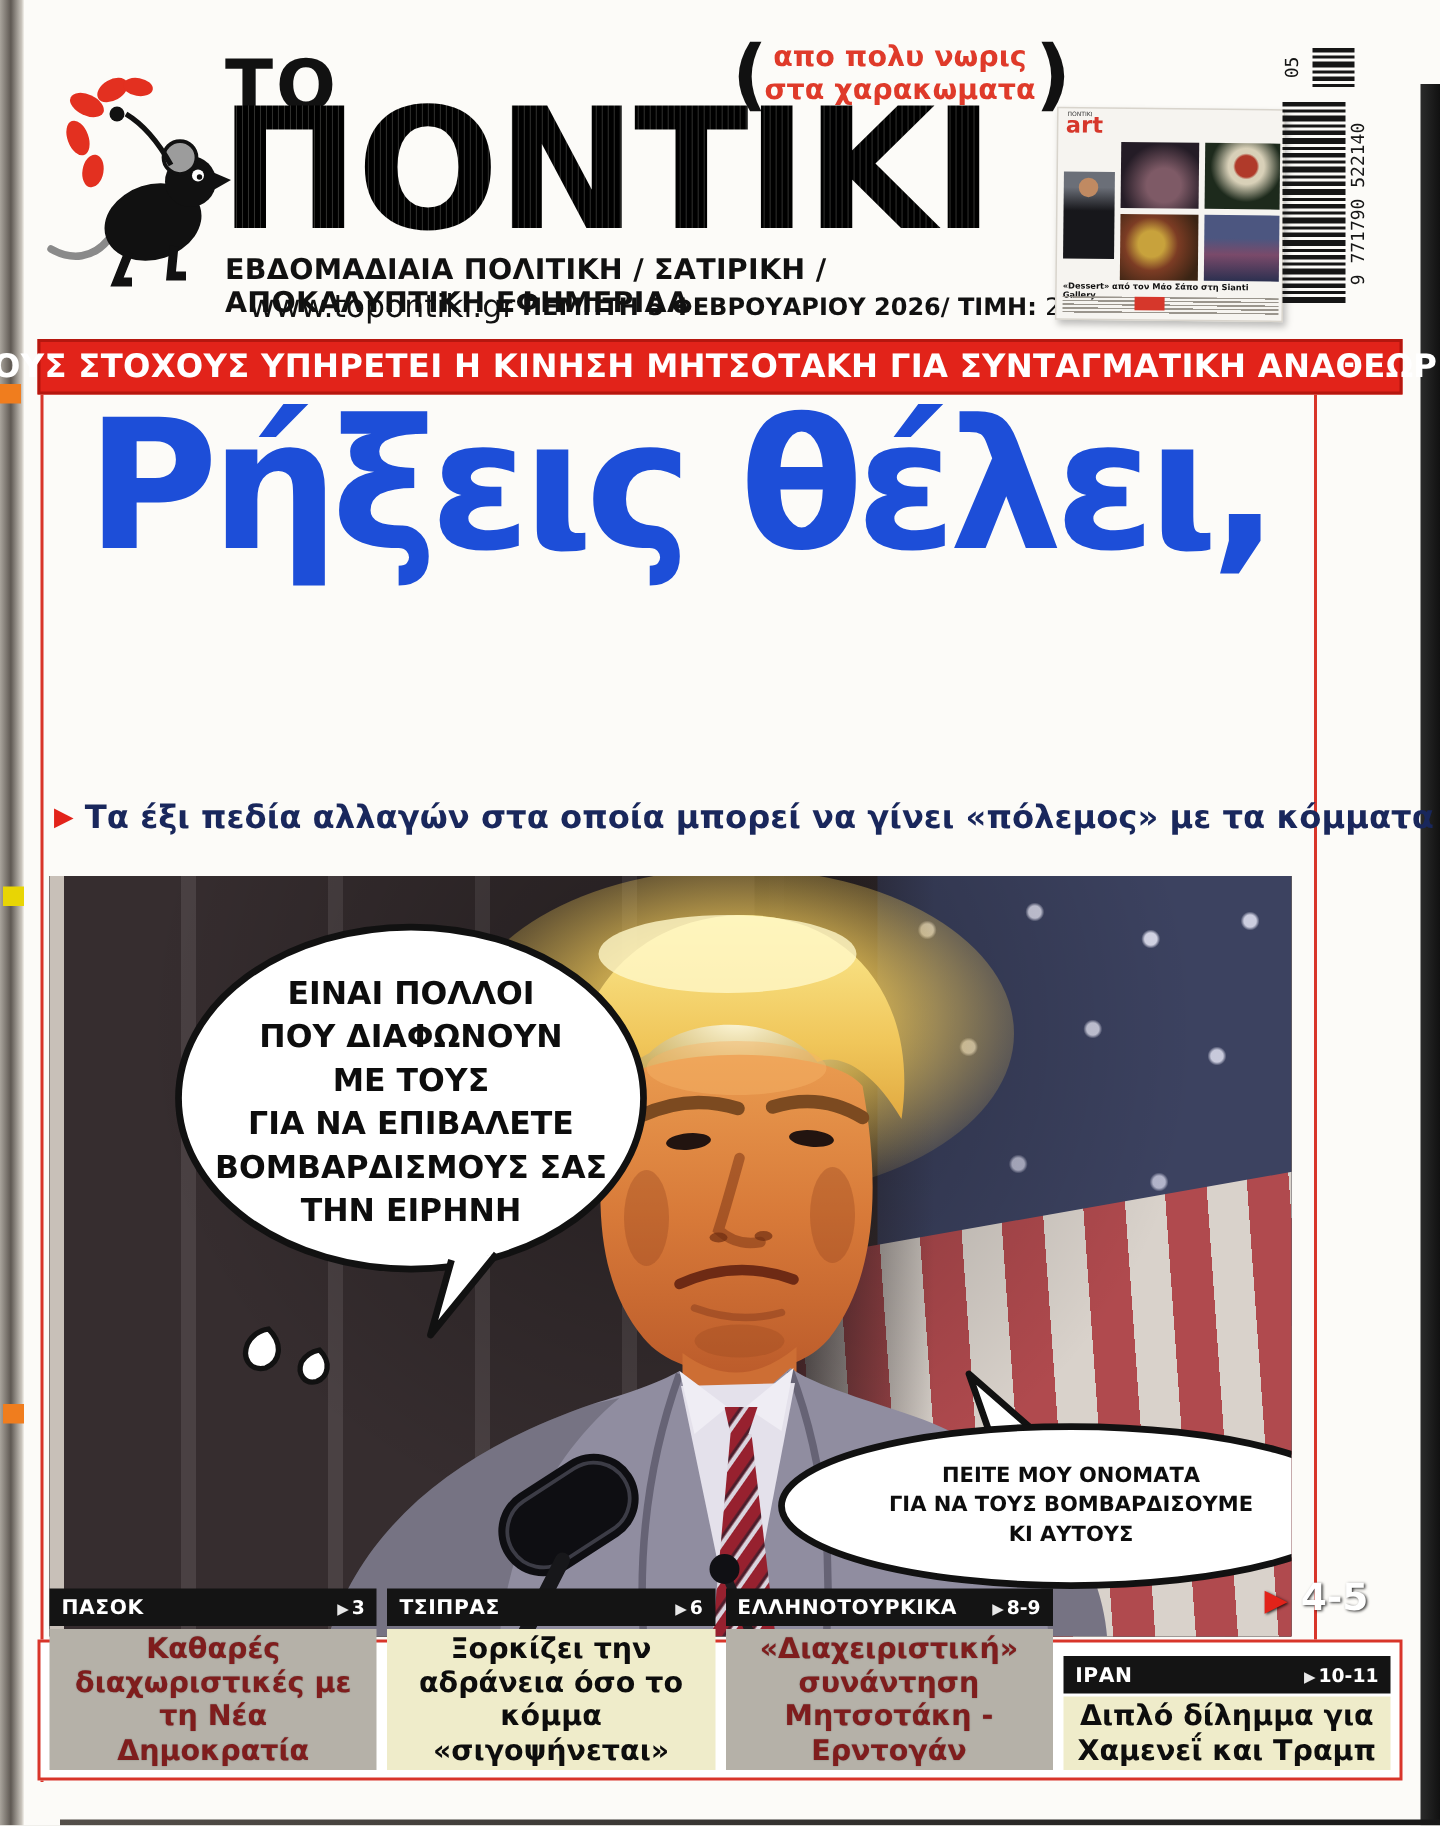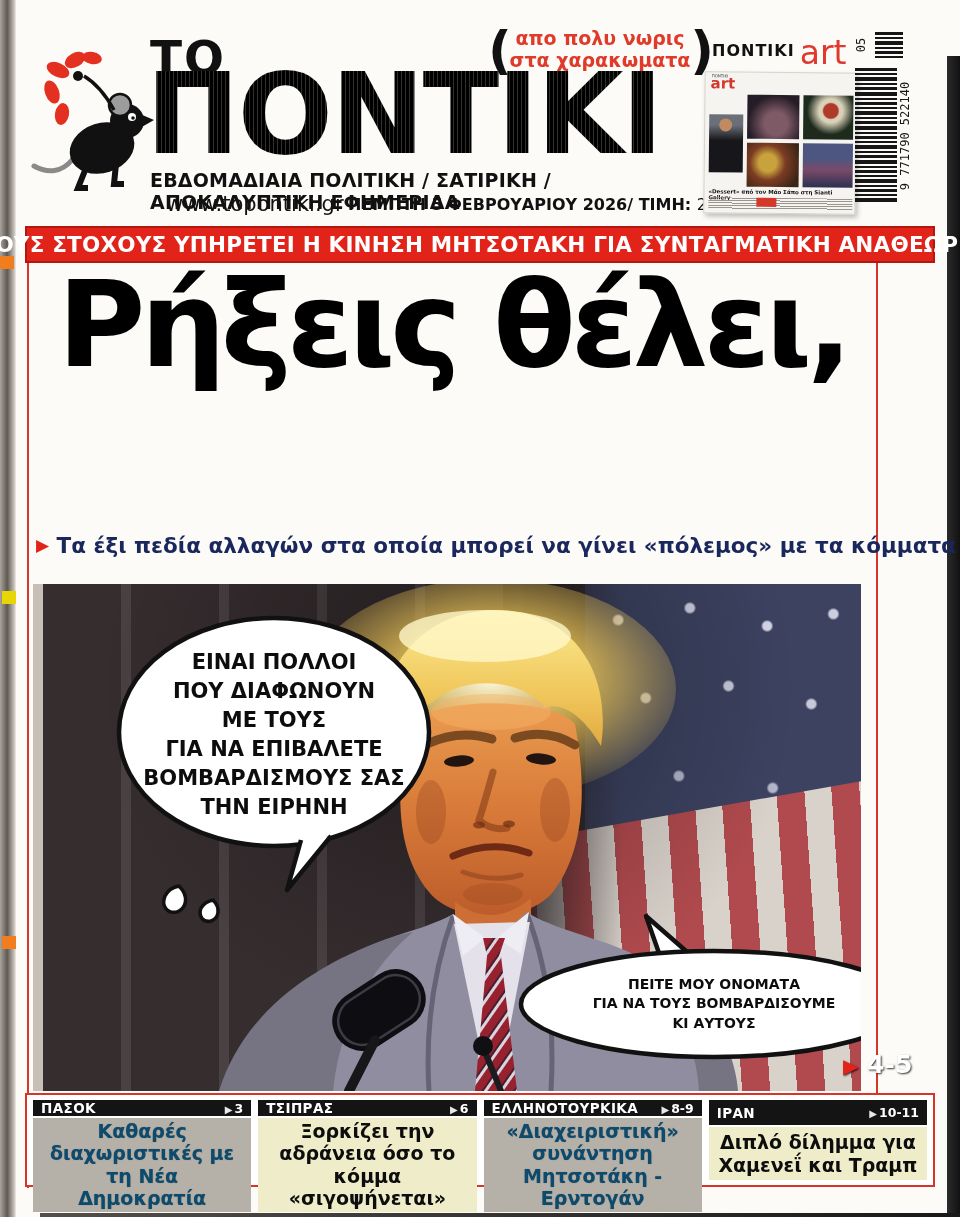--- a/index.html
+++ b/index.html
@@ -57,21 +57,21 @@
   
   .banner{left:25px;top:226px;width:910px;height:37px;background:#e2231a;border:2px solid #b5170f;
     box-sizing:border-box;display:flex;align-items:center;justify-content:center;}
   .banner span{color:#fff;font-weight:800;font-size:21.5px;letter-spacing:.2px;white-space:nowrap;}
 
   
   .frame-l{left:27px;top:263px;width:2px;height:925px;background:#d8352a;}
   .frame-r{left:876px;top:263px;width:2px;height:833px;background:#d8352a;}
 
   
-  .headline{left:0;top:262px;width:905px;text-align:center;font-weight:800;color:#000000;
+  .headline{left:0;top:262px;width:905px;text-align:center;font-weight:800;color:#1d4ed8;
     font-size:120px;line-height:1.05;letter-spacing:-5px;white-space:nowrap;}
   .subhead{left:36px;top:533px;width:880px;font-size:21.5px;font-weight:700;color:#19275c;white-space:nowrap;}
   .subhead .ar{color:#e2231a;font-size:17px;vertical-align:2px;}
 
   
   .photo{left:33px;top:584px;width:828px;height:507px;background:#2c2426;overflow:hidden;}
   .ph-cols{position:absolute;inset:0;
     background:
       linear-gradient(90deg,#c8c0b8 0 10px,rgba(0,0,0,0) 10px),
       repeating-linear-gradient(90deg,#362d2f 0 88px,#4a4143 88px 98px),
@@ -100,30 +100,30 @@
   .bub-text{position:absolute;inset:0;display:flex;flex-direction:column;align-items:center;
     justify-content:center;font-weight:700;color:#0d0d0d;text-align:right;}
   .bub-l .bub-text{font-size:21px;line-height:1.38;}
   .bub-r .bub-text{font-size:14px;line-height:1.4;}
   .pageref{left:843px;top:1050px;font-size:25px;font-weight:700;color:#fff;
     text-shadow:1px 1px 2px rgba(0,0,0,.8);white-space:nowrap;}
   .pageref .ar{color:#e2231a;font-size:20px;}
 
   
   .strip{left:25px;top:1093px;width:910px;height:94px;border:2px solid #d8352a;box-sizing:border-box;
-    background:#fff;display:flex;gap:7px;padding:5px 6px;}
+    background:#fff;display:flex;gap:7px;padding:5px 6px;align-items:flex-end;}
   .sec{flex:1;display:flex;flex-direction:column;}
   .sec-head{height:25px;background:#141414;color:#fff;display:flex;align-items:center;
     justify-content:space-between;padding:0 8px;}
   .sec-head .lbl{font-size:13.5px;font-weight:700;letter-spacing:.4px;}
   .sec-head .pg{font-size:12.5px;font-weight:700;}
   .sec-head .ar{font-size:10px;margin-right:2px;color:#e8e8e8;}
   .sec-body{flex:1;margin-top:2px;display:flex;align-items:center;justify-content:center;text-align:center;
     font-size:19px;font-weight:700;line-height:1.18;padding:2px 6px;}
-  .sec-body.g{background:#b5b1a8;color:#0c4a6e;text-shadow:0 0 1px rgba(0,0,0,.35);}
+  .sec-body.g{background:#b5b1a8;color:#7f1d1d;text-shadow:0 0 1px rgba(0,0,0,.35);}
   .sec-body.y{background:#efecca;color:#0d0d0d;}
 </style>
 </head>
 <body>
 
 <div id="page">
 
   <div class="abs scan-left"></div>
   <div class="abs scan-right"></div>
   <div class="abs scan-bottom"></div>
@@ -161,24 +161,20 @@
     <span>Φ. 2424</span>
   </div>
 
   <div class="abs slogan">
     <span class="paren po">(</span>
     <div>απο πολυ νωρις</div>
     <div>στα χαρακωματα</div>
     <span class="paren pc">)</span>
   </div>
 
-  <div class="abs supp-brand">
-    <span class="b1">ΠΟΝΤΙΚΙ</span>
-    <span class="b2">art</span>
-  </div>
   <div class="abs thumb">
     <div class="tmini">ΠΟΝΤΙΚΙ</div>
     <div class="tlogo">art</div>
     <div class="timg t-man"></div>
     <div class="timg t-a1"></div>
     <div class="timg t-a2"></div>
     <div class="timg t-a3"></div>
     <div class="timg t-a4"></div>
     <div class="timg t-cap">«Dessert» από τον Μάο Σάπο στη Sianti Gallery</div>
     <div class="timg t-cols"></div>

